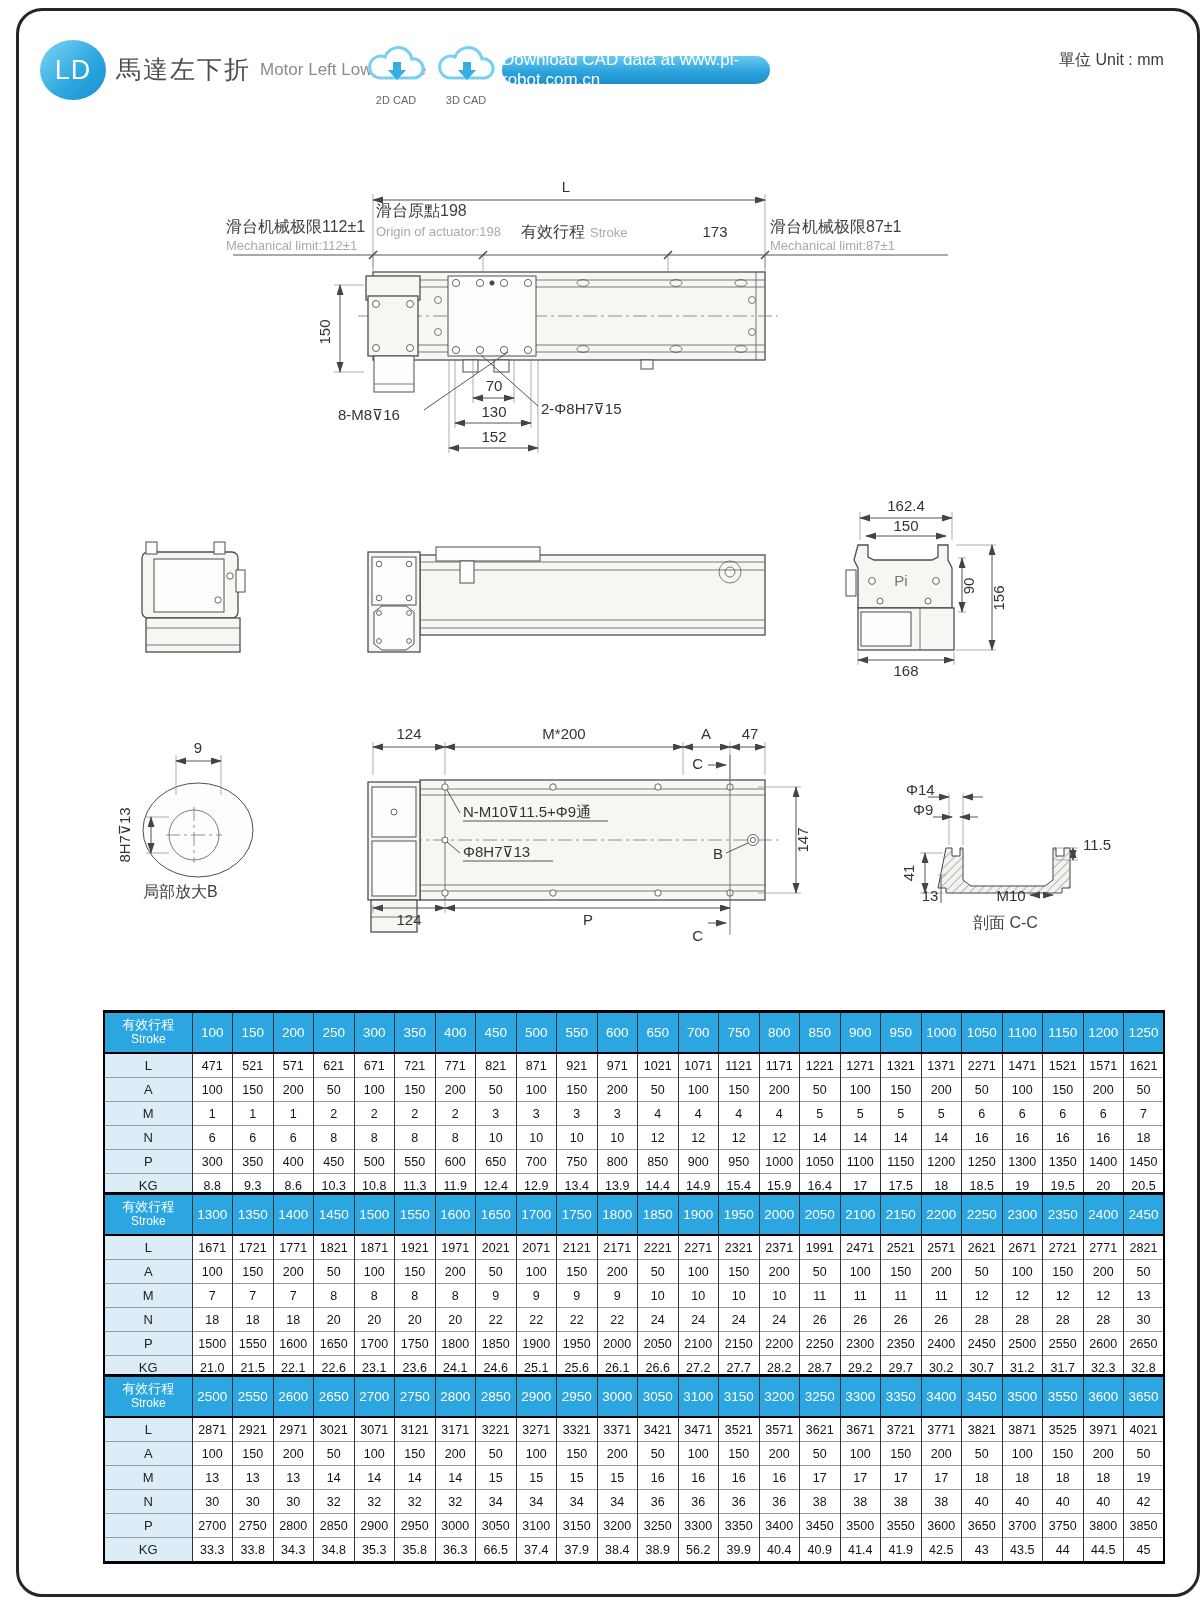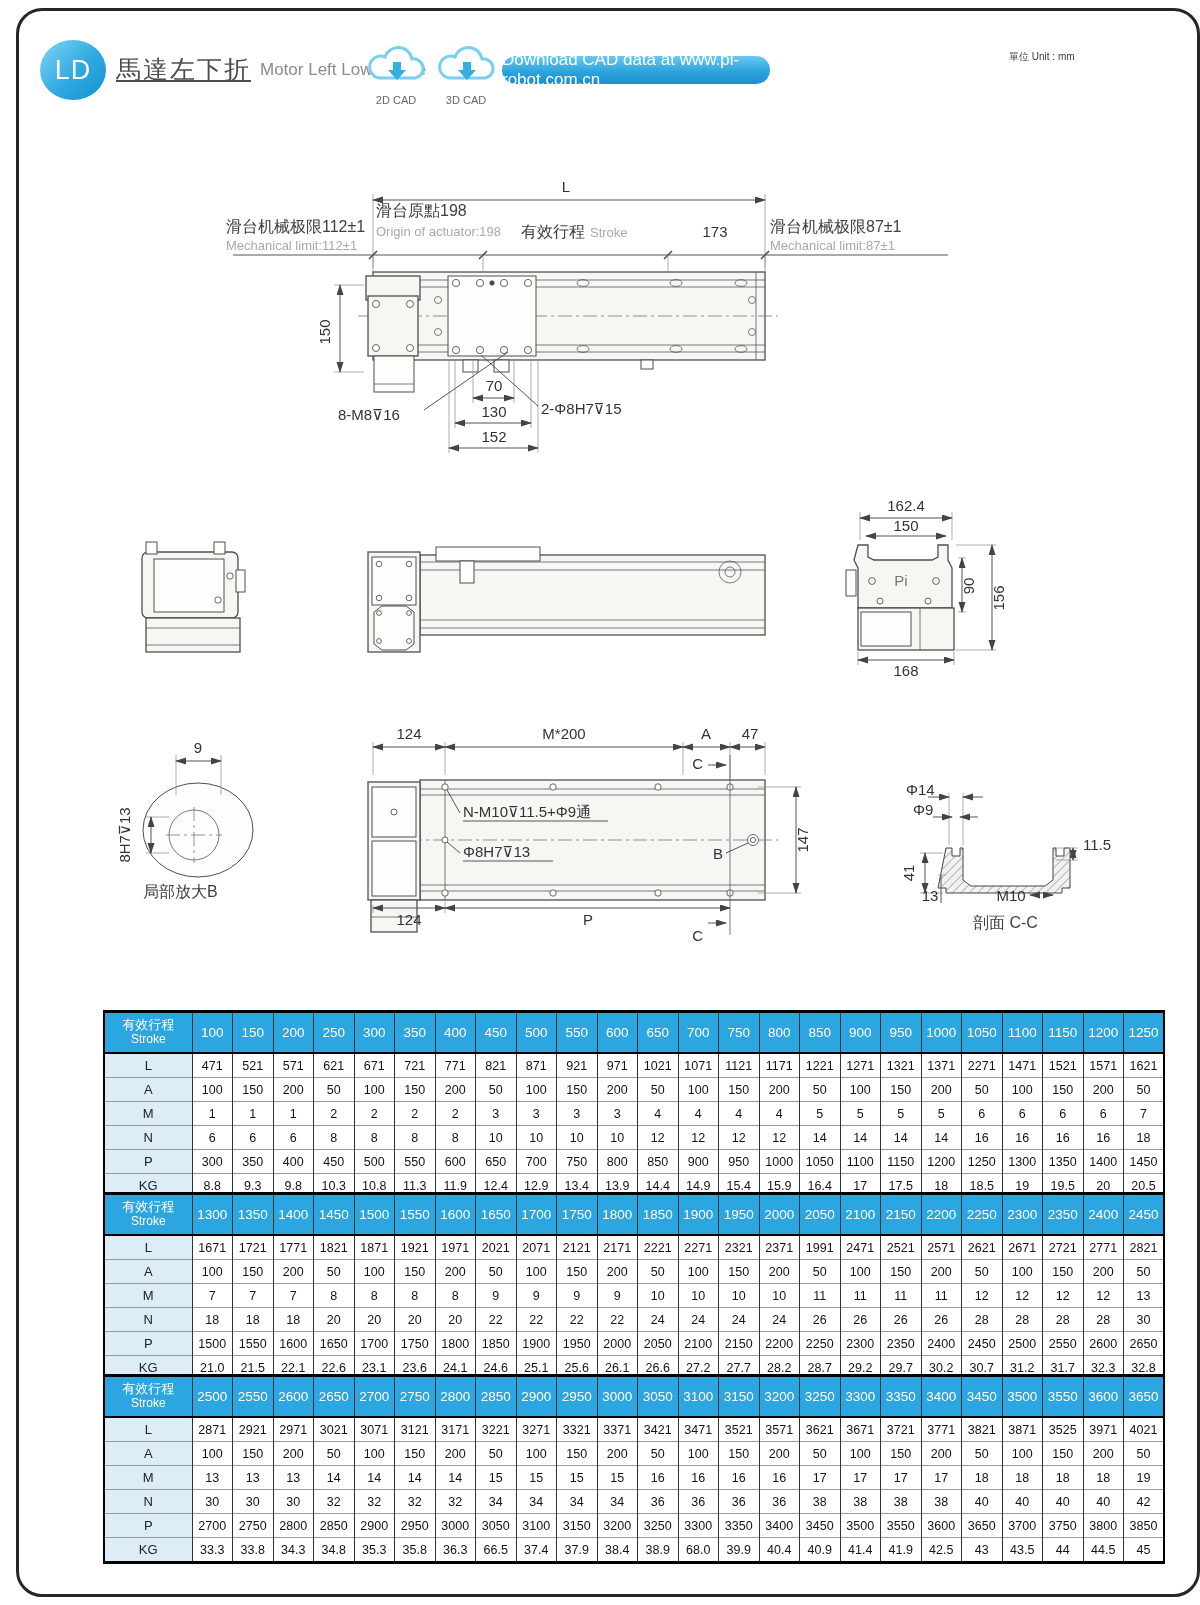--- a/index.html
+++ b/index.html
@@ -3,27 +3,27 @@
 <meta charset="utf-8">
 <style>
   html,body{margin:0;padding:0;background:#fff;font-family:"Liberation Sans","DejaVu Sans",sans-serif;}
   .page{position:relative;width:1200px;height:1605px;background:#fff;overflow:hidden;margin-left:8px;}
   .frame{position:absolute;left:8px;top:8px;right:8px;bottom:8px;border:3px solid #262626;border-radius:26px;}
   .abs{position:absolute;}
   
   .badge{position:absolute;left:32px;top:40px;width:66px;height:60px;border-radius:50%;
     background:linear-gradient(135deg,#7fd6f4 0%,#2fa9e1 55%,#1490cf 100%);
     color:#fff;font-size:27px;display:flex;align-items:center;justify-content:center;letter-spacing:1px;}
-  .title-zh{position:absolute;left:108px;top:53px;font-size:25px;color:#4d4d4d;letter-spacing:2px;text-decoration:underline;}
+  .title-zh{position:absolute;left:108px;top:53px;font-size:25px;color:#4d4d4d;letter-spacing:2px;}
   .title-en{position:absolute;left:252px;top:60px;font-size:17px;color:#8c8c8c;}
   .cadlabel{position:absolute;top:94px;width:60px;text-align:center;font-size:11px;color:#666;}
   .pill{position:absolute;left:494px;top:56px;width:268px;height:28px;border-radius:14px;
     background:linear-gradient(180deg,#6cc9ef 0%,#2da4de 55%,#1b8fcd 100%);
     color:#fff;font-size:17px;display:flex;align-items:center;justify-content:center;}
-  .unit{position:absolute;left:1001px;top:50px;font-size:10px;color:#3a3a3a;}
+  .unit{position:absolute;left:1051px;top:50px;font-size:16px;color:#3a3a3a;}
   
   svg text{font-family:"Liberation Sans","DejaVu Sans",sans-serif;}
   .ol{fill:#f6f6f3;stroke:#4f4f4f;stroke-width:1.3;}
   .ol2{fill:#fdfdfc;stroke:#4f4f4f;stroke-width:1;}
   .thin{stroke:#5a5a5a;stroke-width:.8;fill:none;}
   .dim{stroke:#555;stroke-width:1;fill:none;}
   .ext{stroke:#8a8a8a;stroke-width:.7;fill:none;}
   .cl{stroke:#777;stroke-width:.8;stroke-dasharray:14 4 3 4;fill:none;}
   .dt{font-size:15px;fill:#333;}
   .zh{font-size:16px;fill:#3f3f3f;}
@@ -586,21 +586,21 @@
           <td>1250</td>
           <td>1300</td>
           <td>1350</td>
           <td>1400</td>
           <td>1450</td>
         </tr>
         <tr>
           <td class="rowlabel">KG</td>
           <td>8.8</td>
           <td>9.3</td>
-          <td>9.8</td>
+          <td>8.6</td>
           <td>10.3</td>
           <td>10.8</td>
           <td>11.3</td>
           <td>11.9</td>
           <td>12.4</td>
           <td>12.9</td>
           <td>13.4</td>
           <td>13.9</td>
           <td>14.4</td>
           <td>14.9</td>
@@ -1046,21 +1046,21 @@
           <td>34.3</td>
           <td>34.8</td>
           <td>35.3</td>
           <td>35.8</td>
           <td>36.3</td>
           <td>66.5</td>
           <td>37.4</td>
           <td>37.9</td>
           <td>38.4</td>
           <td>38.9</td>
-          <td>68.0</td>
+          <td>56.2</td>
           <td>39.9</td>
           <td>40.4</td>
           <td>40.9</td>
           <td>41.4</td>
           <td>41.9</td>
           <td>42.5</td>
           <td>43</td>
           <td>43.5</td>
           <td>44</td>
           <td>44.5</td>

